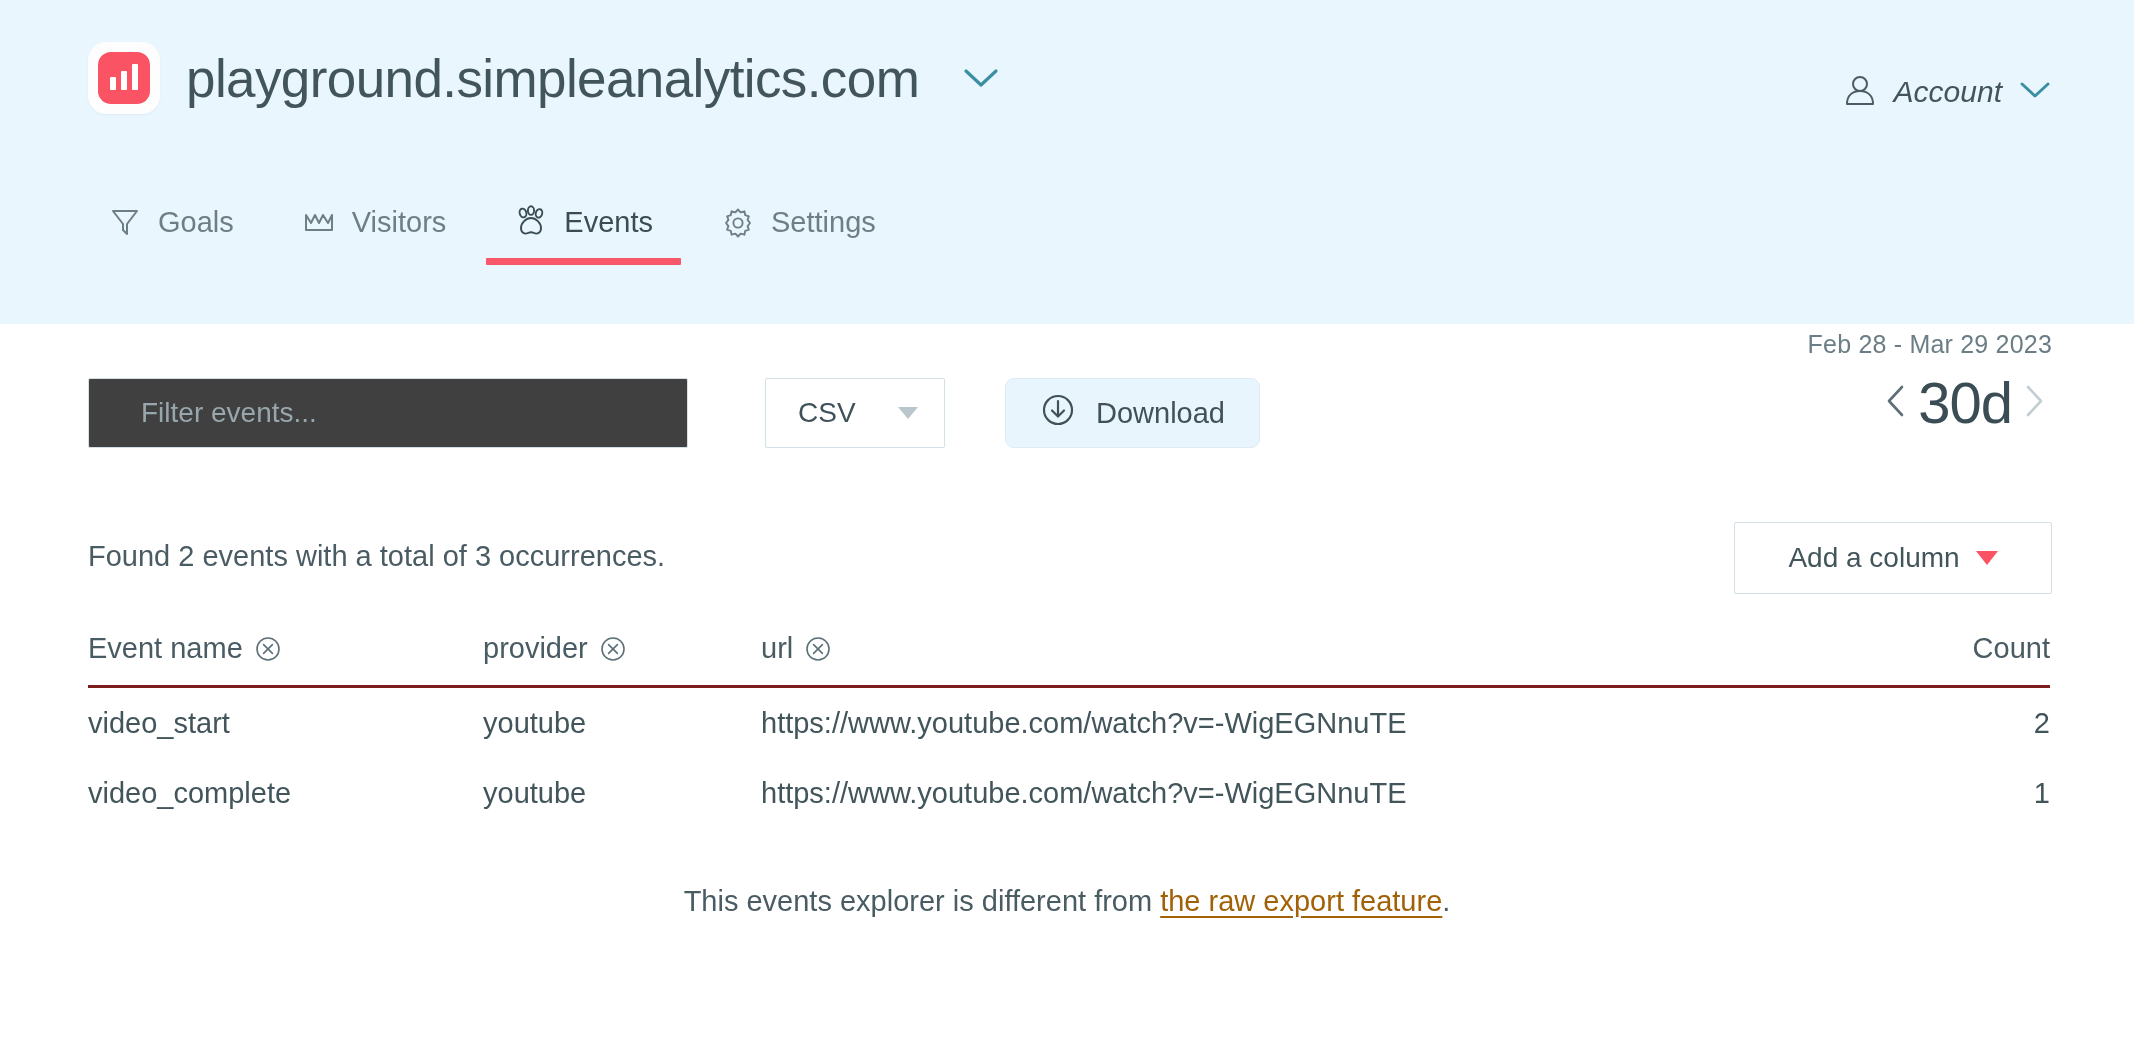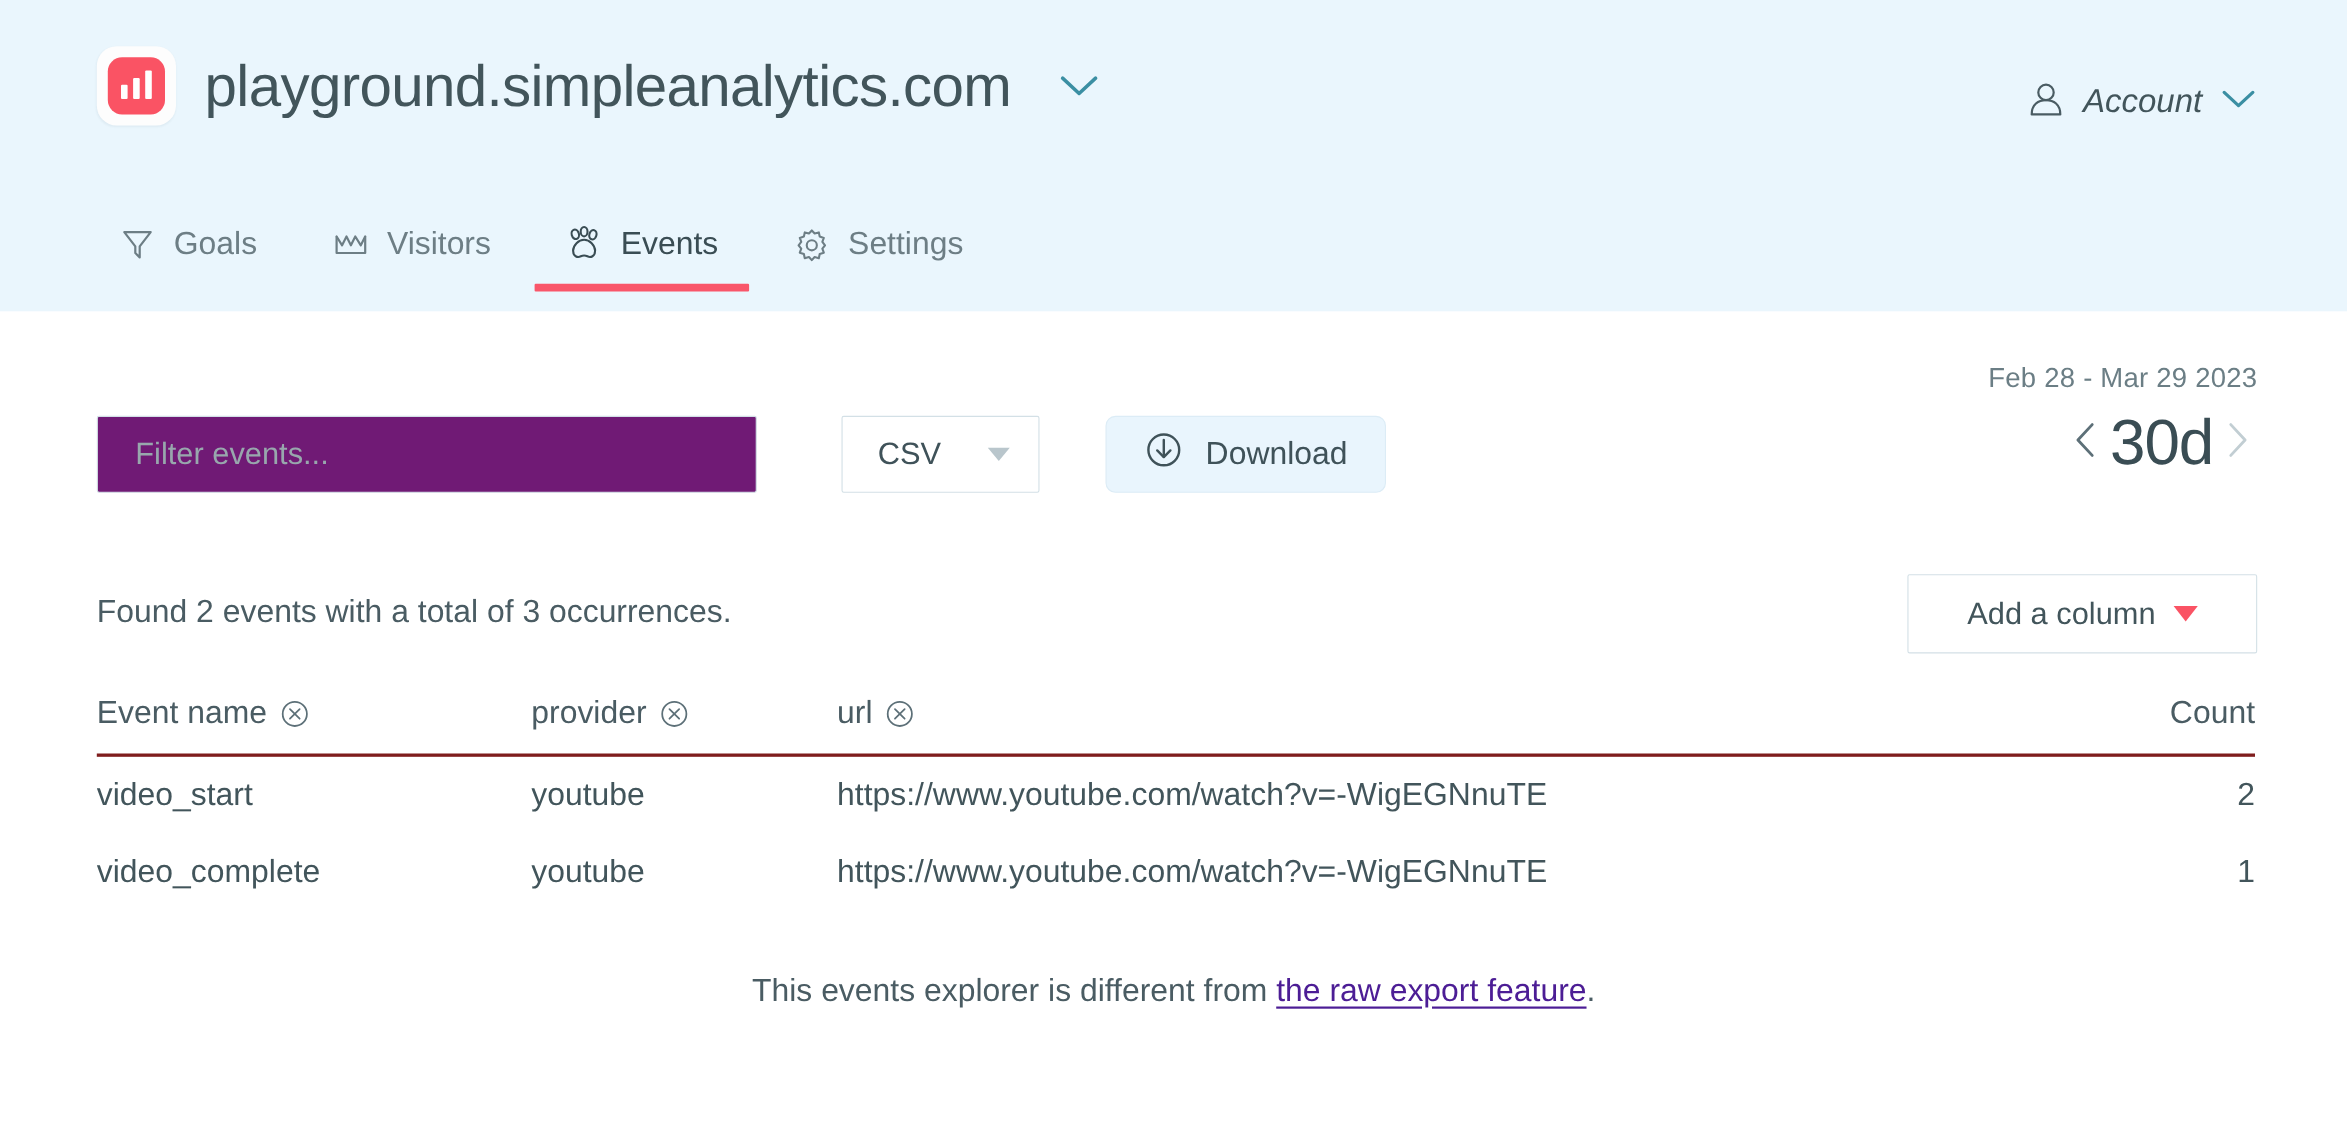--- a/index.html
+++ b/index.html
@@ -7,21 +7,21 @@
     width: 2134px;
     height: 1041px;
     background: #ffffff;
     font-family: "Liberation Sans", sans-serif;
     -webkit-font-smoothing: antialiased;
   }
   .page { position: relative; width: 2134px; height: 1041px; overflow: hidden; background:#fff; }
 
   
   .header-band {
-    position: absolute; left: 0; top: 0; width: 2134px; height: 283px;
+    position: absolute; left: 0; top: 0; width: 2134px; height: 324px;
     background: #eaf6fd;
   }
   .brand-row {
     position: absolute; left: 88px; top: 42px;
     display: flex; align-items: center; gap: 26px;
   }
   .logo-outer {
     width: 72px; height: 72px; border-radius: 18px; background: #fdfdfd;
     display: flex; align-items: center; justify-content: center;
     box-shadow: 0 1px 2px rgba(40,70,80,.06);
@@ -62,22 +62,22 @@
   .tab.active .tab-label { color: #3a4d54; }
   .tab.active::after {
     content: ""; position: absolute; left: 6px; right: 6px; bottom: 0;
     height: 7px; background: #f9566a; border-radius: 1px;
   }
   .tab-icon { display: flex; align-items: center; justify-content: center; width: 34px; height: 34px; }
 
   
   .controls { position: absolute; left: 88px; top: 378px; display: flex; align-items: center; gap: 0; }
   .filter-input {
-    width: 600px; height: 70px; border: 1.5px solid #d3e0e6; background: #701a75;
-    display: flex; align-items: center; padding: 0 34px;
+    width: 600px; height: 70px; border: 1.5px solid #d3e0e6; background: #404040;
+    display: flex; align-items: center; padding: 0 52px;
     font-size: 28px; color: #98a7ad; border-radius: 2px;
   }
   .csv-select {
     margin-left: 77px; width: 180px; height: 70px; border: 1.5px solid #d3e0e6;
     background: #fff; border-radius: 2px; display: flex; align-items: center;
     justify-content: space-between; padding: 0 26px 0 32px;
     font-size: 28px; color: #3f5259;
   }
   .caret-gray { width:0;height:0;border-left:10px solid transparent;border-right:10px solid transparent;border-top:12px solid #b9c6cc; }
   .download-btn {
@@ -120,21 +120,21 @@
   .trow { display: flex; align-items: center; height: 70px; }
   .trow:first-of-type { margin-top: 14px; }
   .td { font-size: 29px; color: #42555b; white-space: nowrap; overflow: hidden; text-overflow: ellipsis; }
   .td.col-count { display: flex; justify-content: flex-end; }
 
   
   .footer {
     position: absolute; left: 0; top: 885px; width: 2134px; text-align: center;
     font-size: 29px; color: #4a5c63;
   }
-  .footer a { color: #4c1d95; text-underline-offset: 5px; }
+  .footer a { color: #a16207; text-underline-offset: 5px; }
 
   .ico-x { width: 26px; height: 26px; display:inline-block; }
 </style>
 </head>
 <body>
 
 <div class="page">
 
   <div class="header-band">
 

